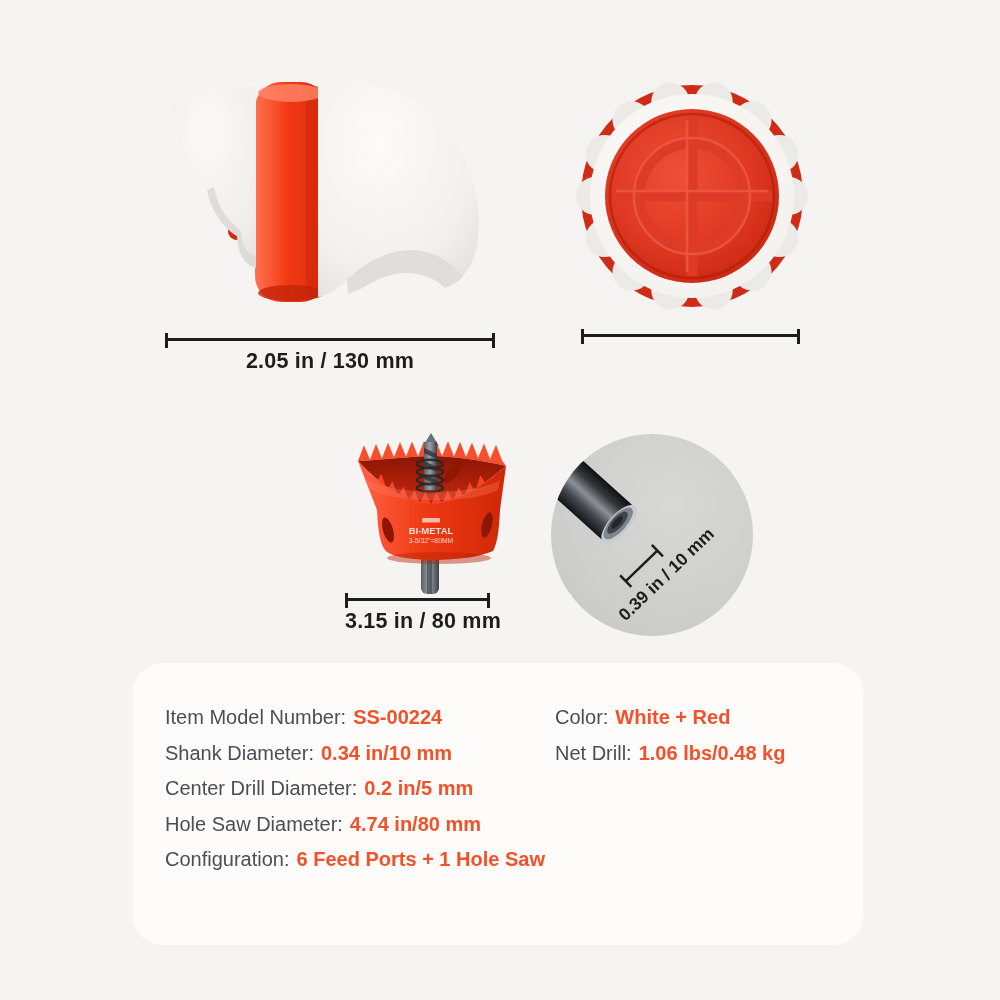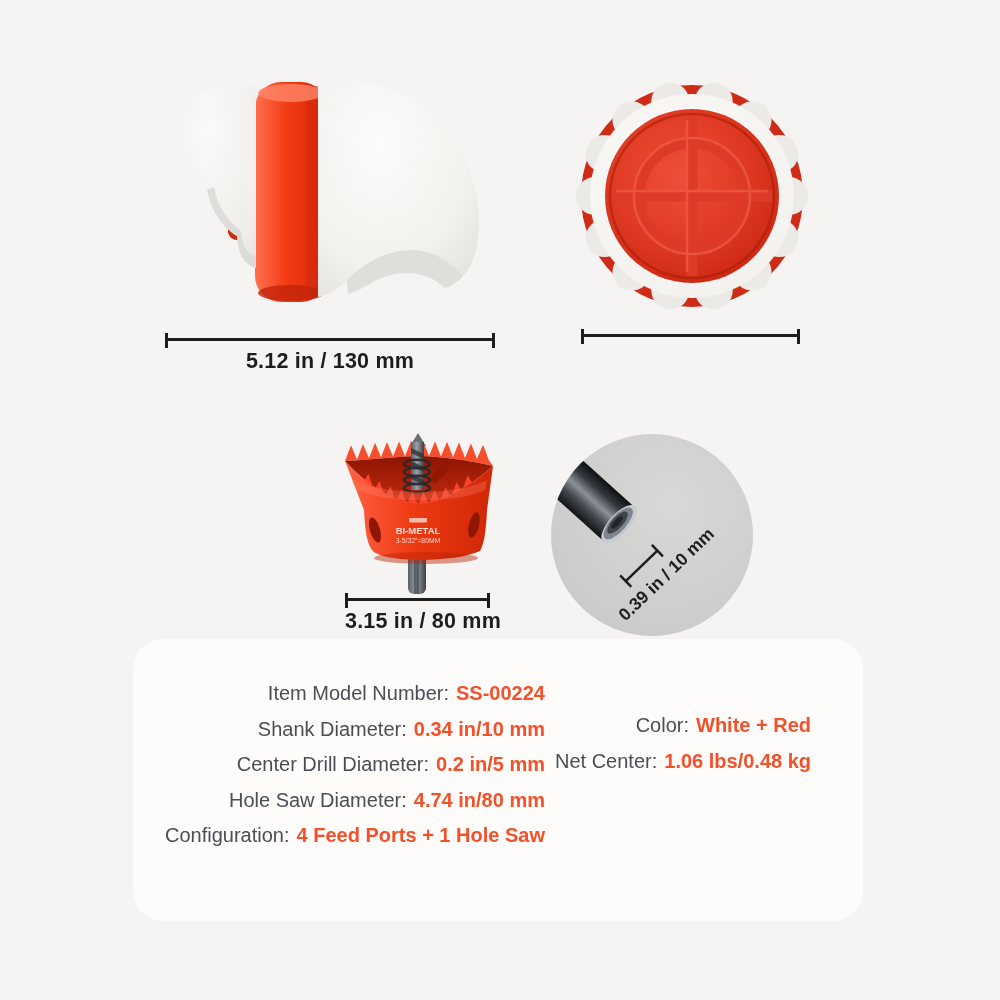--- a/index.html
+++ b/index.html
@@ -10,24 +10,24 @@
 
   
   .dim{position:absolute;text-align:center;}
   .dim-line{position:relative;height:0;border-top:3px solid #1d1d1b;}
   .dim-line::before,.dim-line::after{content:"";position:absolute;top:-8.5px;width:3px;height:15px;background:#1d1d1b;}
   .dim-line::before{left:0;}
   .dim-line::after{right:0;}
   .dim-label{margin-top:8px;font-size:21.5px;font-weight:700;color:#1d1d1b;letter-spacing:.2px;white-space:nowrap;}
 
   
-  .card{position:absolute;left:133px;top:639px;width:730px;height:282px;background:#fdfcfa;border-radius:30px;text-align:right;}
+  .card{position:absolute;left:133px;top:663px;width:730px;height:282px;background:#fdfcfa;border-radius:30px;}
   .spec-col{position:absolute;top:37px;}
   .spec-col.left{left:32px;}
-  .spec-col.right{left:422px;margin-top:32px;}
+  .spec-col.right{left:422px;}
   .spec-row{height:35.5px;line-height:35.5px;font-size:20px;white-space:nowrap;}
   .spec-row .lbl{color:#4b4e54;}
   .spec-row .val{color:#f2512a;font-weight:700;margin-left:7px;}
 </style>
 </head>
 <body>
 
 <div id="stage">
 
   <div class="fig" style="left:158px;top:70px;width:340px;height:245px;">
@@ -66,21 +66,21 @@
       <path d="M189,210 C213,186 247,172 277,185 C289,190 298,198 305,206 C300,212 293,216 287,218
                C270,201 241,197 213,213 C205,218 196,222 190,224 Z" fill="#dbd9d6" opacity="0.85"></path>
 
       <path fill="url(#whiteBeak)" d="M12,38 C32,22 62,14 98,17 L98,198 C86,194 80,184 79,166 C66,158 54,144 49,120 C30,104 15,66 12,38 Z"></path>
       <path d="M49,120 C54,144 66,158 79,166 C80,184 86,194 98,198 L98,187 C88,183 84,175 83,161 C72,153 60,139 56,117 Z" fill="#d9d7d4" opacity="0.8"></path>
     </svg>
   </div>
 
   <div class="dim" style="left:165px;top:338px;width:330px;">
     <div class="dim-line"></div>
-    <div class="dim-label">5.12 in / 130 mm</div>
+    <div class="dim-label">2.05 in / 130 mm</div>
   </div>
 
   <div class="fig" style="left:576px;top:80px;width:232px;height:232px;">
     <svg width="232" height="232" viewBox="0 0 232 232">
       <defs>
         <radialGradient id="ringGrad" cx="0.42" cy="0.35" r="0.95">
           <stop offset="0" stop-color="#fbfaf8"></stop>
             <stop offset="0.7" stop-color="#f4f2ef"></stop>
             <stop offset="0.9" stop-color="#e6e3df"></stop>
             <stop offset="1" stop-color="#d8d5d1"></stop>
@@ -124,21 +124,21 @@
         <line x1="40" y1="111" x2="192" y2="111"></line>
         <line x1="111" y1="40" x2="111" y2="192"></line>
       </g>
     </svg>
   </div>
 
   <div class="dim" style="left:581px;top:334px;width:219px;">
     <div class="dim-line"></div>
   </div>
 
-  <div class="fig" style="left:337px;top:430px;width:160px;height:170px;">
+  <div class="fig" style="left:350px;top:430px;width:160px;height:170px;">
     <svg width="160" height="170" viewBox="0 0 160 170">
       <defs>
         <linearGradient id="cupGrad" x1="0" y1="0" x2="1" y2="0">
           <stop offset="0" stop-color="#ff6348"></stop>
             <stop offset="0.45" stop-color="#ef3a12"></stop>
             <stop offset="1" stop-color="#cf2708"></stop>
         </linearGradient>
         <linearGradient id="interiorGrad" x1="0" y1="0" x2="0" y2="1">
           <stop offset="0" stop-color="#8c1503"></stop>
             <stop offset="1" stop-color="#c62a0e"></stop>
@@ -255,26 +255,26 @@
       <div class="spec-row">
         <span class="lbl">Shank Diameter:</span><span class="val">0.34 in/10 mm</span>
       </div>
       <div class="spec-row">
         <span class="lbl">Center Drill Diameter:</span><span class="val">0.2 in/5 mm</span>
       </div>
       <div class="spec-row">
         <span class="lbl">Hole Saw Diameter:</span><span class="val">4.74 in/80 mm</span>
       </div>
       <div class="spec-row">
-        <span class="lbl">Configuration:</span><span class="val">4 Feed Ports + 1 Hole Saw</span>
+        <span class="lbl">Configuration:</span><span class="val">6 Feed Ports + 1 Hole Saw</span>
       </div>
     </div>
     <div class="spec-col right">
       <div class="spec-row">
         <span class="lbl">Color:</span><span class="val">White + Red</span>
       </div>
       <div class="spec-row">
-        <span class="lbl">Net Center:</span><span class="val">1.06 lbs/0.48 kg</span>
+        <span class="lbl">Net Drill:</span><span class="val">1.06 lbs/0.48 kg</span>
       </div>
     </div>
   </div>
 
 </div>
 
 </body></html>

